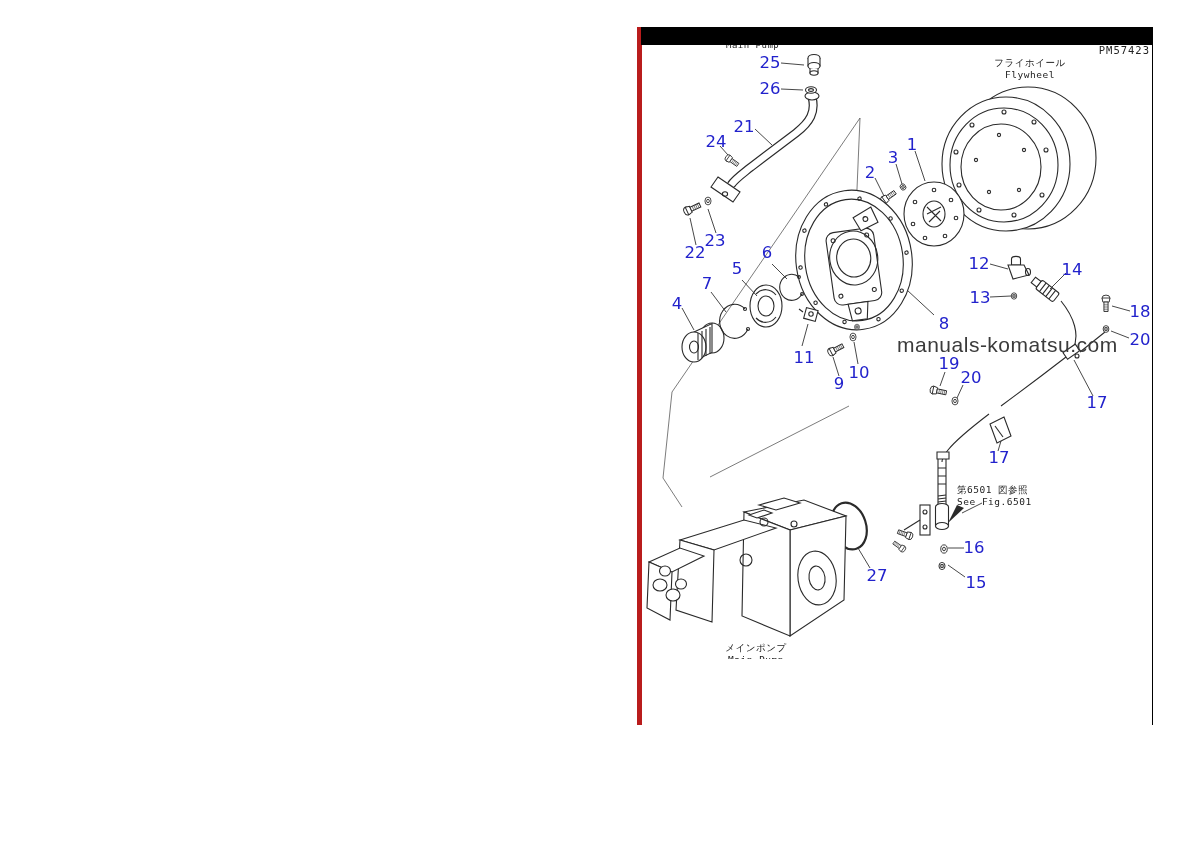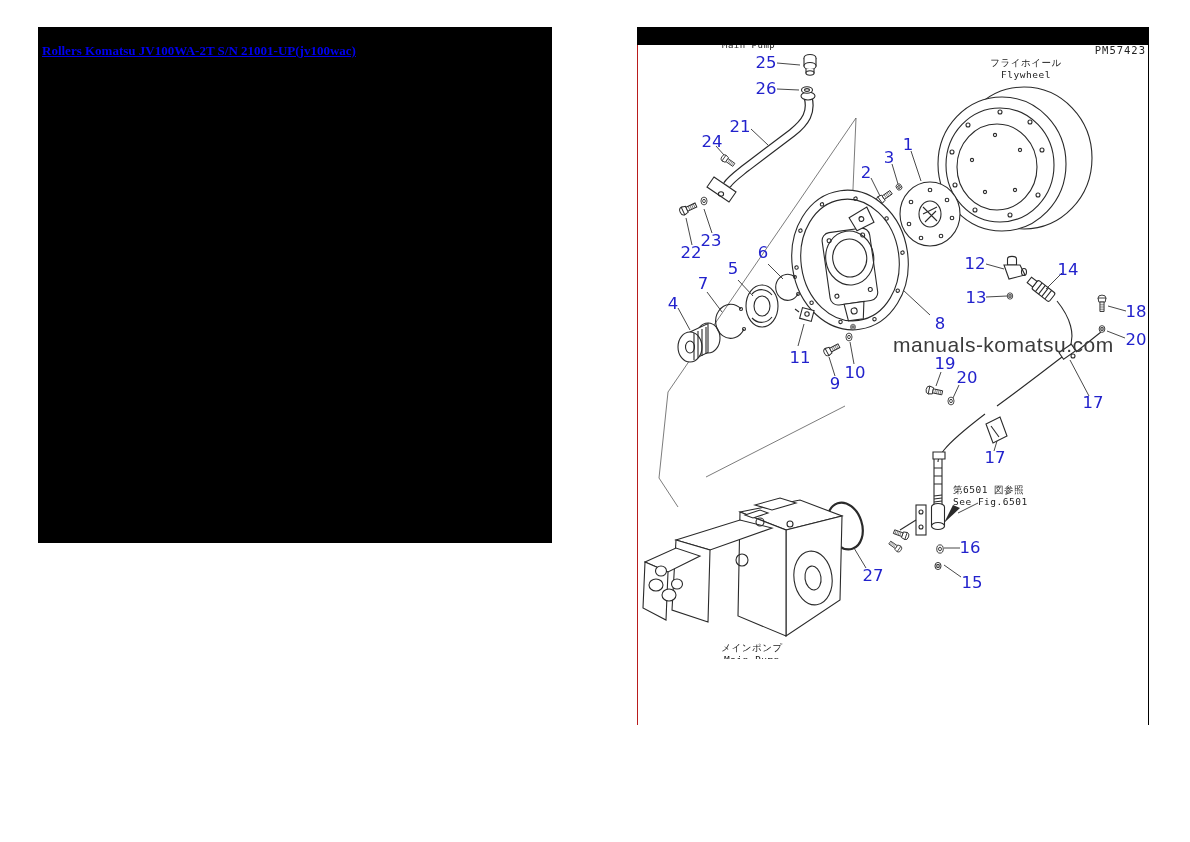--- a/index.html
+++ b/index.html
@@ -5,21 +5,21 @@
   html,body{margin:0;padding:0;background:#fff;}
   .page{position:relative;width:1190px;height:842px;background:#fff;overflow:hidden;
         font-family:"Liberation Sans",sans-serif;}
   
   .black-panel{position:absolute;left:38px;top:27px;width:514px;height:516px;background:#000;}
   .crumb-link{position:absolute;left:4px;top:16px;
       font-family:"Liberation Serif",serif;font-size:13px;font-weight:bold;
       color:#0000ee;text-decoration:underline;white-space:nowrap;}
   
   .diagram-panel{position:absolute;left:637px;top:27px;width:510px;height:698px;
-      background:#fff;border-left:1px solid #b91c1c;border-right:1px solid #000;}
+      background:#fff;border-left:5px solid #b91c1c;border-right:1px solid #000;}
   .top-bar{position:absolute;left:-1px;top:0;width:512px;height:18px;background:#000;z-index:3;}
   .diagram-svg{position:absolute;left:0;top:18px;width:510px;height:680px;}
   
   text{user-select:none;}
   .callout{font-family:"DejaVu Sans",sans-serif;font-size:16.5px;fill:#2222cc;text-anchor:middle;}
   .dlabel{font-family:"DejaVu Sans Mono",monospace;font-size:9.5px;fill:#222;
           text-anchor:middle;letter-spacing:0.5px;}
   .dlabel-left{font-family:"DejaVu Sans Mono",monospace;font-size:9.5px;fill:#222;
           text-anchor:start;letter-spacing:0.5px;}
   .figno{font-family:"DejaVu Sans Mono",monospace;font-size:10.5px;fill:#222;
@@ -29,23 +29,20 @@
   .ln{stroke:#2a2a2a;fill:none;stroke-width:1.1;}
   .lnf{stroke:#2a2a2a;fill:#fff;stroke-width:1.1;}
   .thin{stroke:#444;stroke-width:0.7;fill:none;}
   .leader{stroke:#333;stroke-width:0.9;fill:none;}
 </style>
 </head>
 <body>
 
 <div class="page">
 
-  <div class="black-panel">
-    <a href="#" class="crumb-link" style="color: rgb(0, 0, 238);">Rollers Komatsu JV100WA-2T S/N 21001-UP(jv100wac)</a>
-  </div>
 
   <div class="diagram-panel">
     <div class="top-bar"></div>
 
     <svg class="diagram-svg" viewBox="638 45 510 680" width="510" height="680" xmlns="http://www.w3.org/2000/svg">
 
       <defs>
         <g id="g-bolt">
           <ellipse cx="0" cy="0" rx="3.2" ry="4.4" fill="#fff" stroke="#2a2a2a"></ellipse>
           <path d="M0,-4.4 L4.5,-3.5 L4.5,3.5 L0,4.4 Z" fill="#fff" stroke="#2a2a2a"></path>

